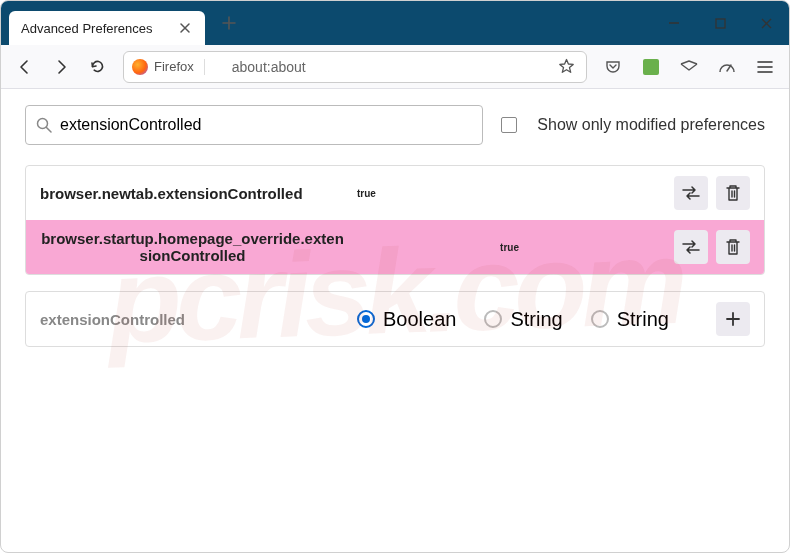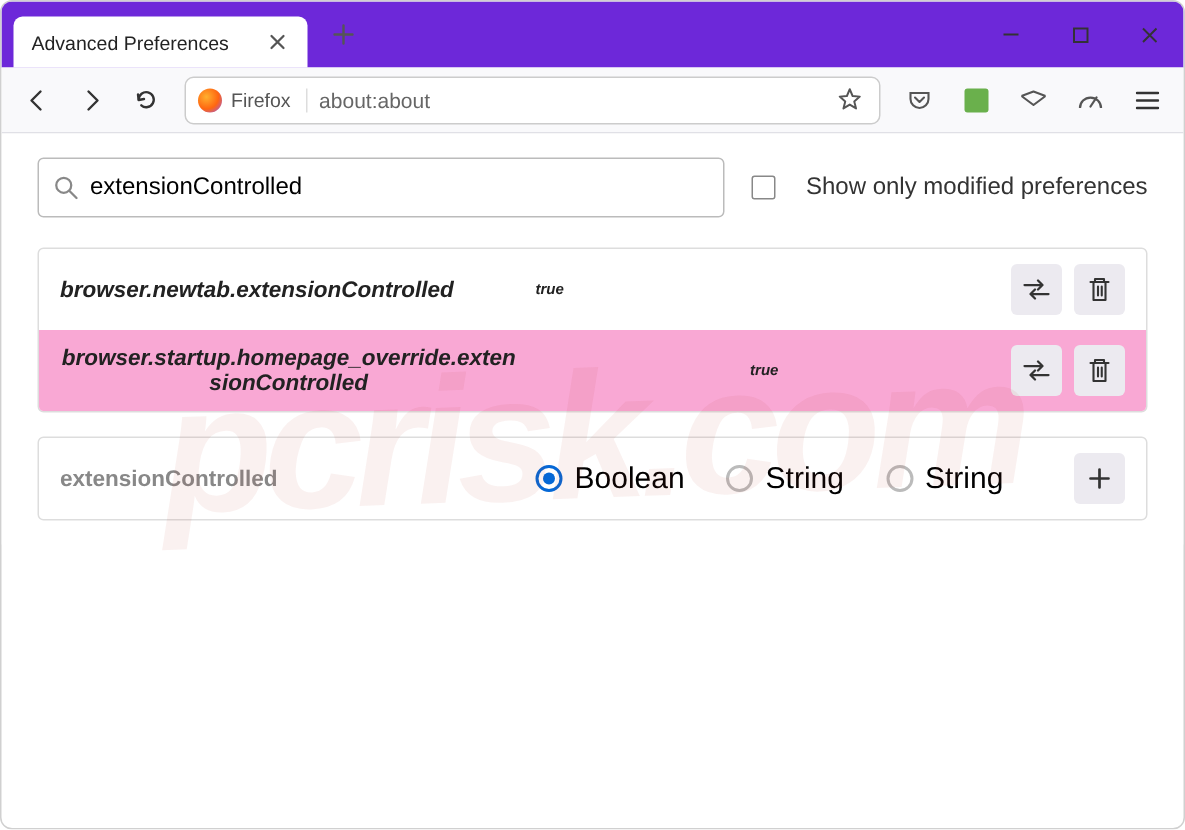--- a/index.html
+++ b/index.html
@@ -16,21 +16,21 @@
       height: 100%;
       border: 1px solid #d0d0d0;
       border-radius: 8px;
       overflow: hidden;
       position: relative;
       background: #fff;
     }
     
     .titlebar {
       height: 44px;
-      background: #6d28d9;
+      background: #0c4a6e;
       display: flex;
       align-items: center;
       padding-left: 8px;
     }
     .tab {
       background: #fff;
       height: 34px;
       margin-top: 10px;
       border-radius: 6px 6px 0 0;
       display: flex;
@@ -99,20 +99,21 @@
     .urlbar {
       flex: 1;
       height: 32px;
       background: #fff;
       border: 1px solid #ccc;
       border-radius: 6px;
       display: flex;
       align-items: center;
       padding: 0 8px;
       margin: 0 6px;
+      gap: 19px;
     }
     .url-identity {
       display: flex;
       align-items: center;
       gap: 6px;
       padding-right: 10px;
       margin-right: 8px;
       border-right: 1px solid #ddd;
       font-size: 13px;
       color: #555;
@@ -180,21 +181,20 @@
       color: #333;
       cursor: pointer;
     }
     .chk {
       width: 16px; height: 16px; border: 1px solid #888; border-radius: 2px;
     }
     .pref-table {
       border: 1px solid #ddd;
       border-radius: 4px;
       overflow: hidden;
-      font-style: italic;
     }
     .pref-row {
       display: flex;
       align-items: center;
       padding: 10px 14px;
       gap: 12px;
       min-height: 42px;
     }
     .pref-row.alt { background: #f9a8d4; text-align: center; }
     .pref-name {

